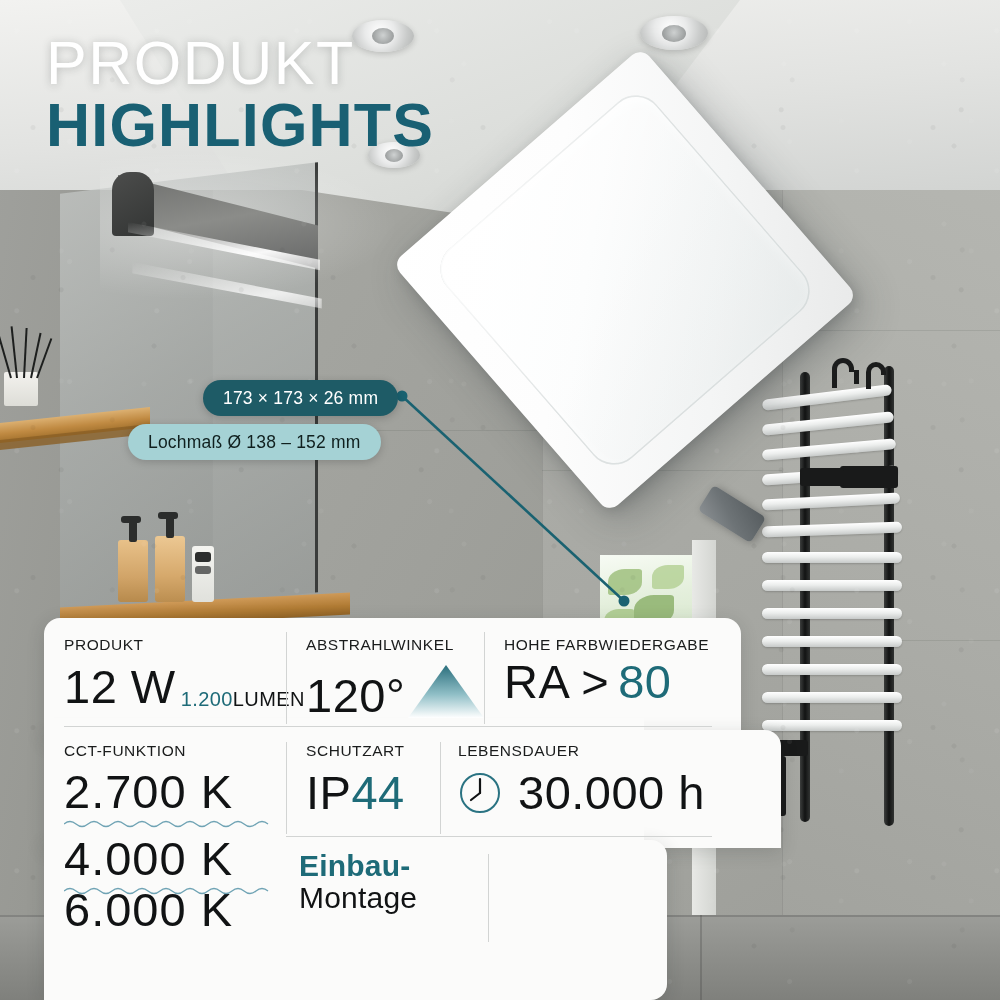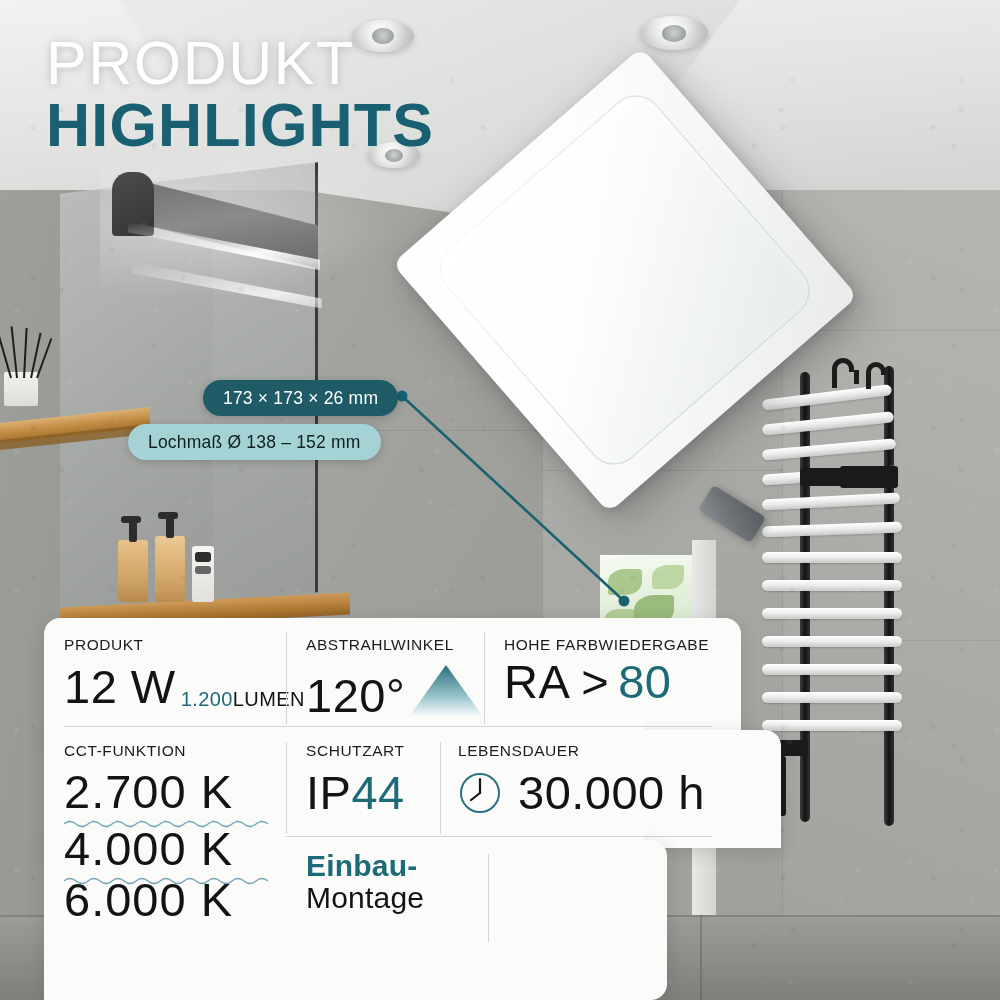--- a/index.html
+++ b/index.html
@@ -447,21 +447,21 @@
     </div>
 
     <div class="hr" style="left:20px;top:108px;width:648px;"></div>
 
     <div class="cell" style="left:20px;top:124px;">
       <div class="cap">CCT-FUNKTION</div>
       <div class="val" style="margin-top:8px;letter-spacing:1px;">2.700 K</div>
       <svg class="wave" style="margin-top:4px;" width="208" height="9" viewBox="0 0 208 9" preserveAspectRatio="none">
         <path d="M0,5 Q6,0 12,5 T24,5 T36,5 T48,5 T60,5 T72,5 T84,5 T96,5 T108,5 T120,5 T132,5 T144,5 T156,5 T168,5 T180,5 T192,5 T204,5" fill="none" stroke="#6fa3b4" stroke-width="1.3"></path>
       </svg>
-      <div class="val" style="margin-top:10px;letter-spacing:1px;">4.000 K</div>
+      <div class="val" style="margin-top:20px;letter-spacing:1px;">4.000 K</div>
       <svg class="wave" style="margin-top:4px;" width="208" height="9" viewBox="0 0 208 9" preserveAspectRatio="none">
         <path d="M0,5 Q6,0 12,5 T24,5 T36,5 T48,5 T60,5 T72,5 T84,5 T96,5 T108,5 T120,5 T132,5 T144,5 T156,5 T168,5 T180,5 T192,5 T204,5" fill="none" stroke="#6fa3b4" stroke-width="1.3"></path>
       </svg>
       <div class="val" style="margin-top:4px;letter-spacing:1px;">6.000 K</div>
     </div>
 
     <div class="vr" style="left:242px;top:124px;height:92px;"></div>
 
     <div class="cell" style="left:262px;top:124px;">
       <div class="cap">SCHUTZART</div>
@@ -479,21 +479,21 @@
           <circle cx="22" cy="22" r="19" fill="none" stroke="#2a7382" stroke-width="2"></circle>
           <line x1="22" y1="22" x2="22" y2="8" stroke="#111314" stroke-width="2.2" stroke-linecap="round"></line>
           <line x1="22" y1="22" x2="13" y2="29" stroke="#111314" stroke-width="2.2" stroke-linecap="round"></line>
         </svg>
         <div class="val">30.000 h</div>
       </div>
     </div>
 
     <div class="hr" style="left:242px;top:218px;width:426px;"></div>
 
-    <div class="cell" style="left:262px;top:232px;">
+    <div class="cell" style="left:255px;top:232px;">
       <div class="einbau-1">Einbau-</div>
       <div class="einbau-2">Montage</div>
     </div>
 
     <div class="vr" style="left:444px;top:236px;height:88px;"></div>
 
   </div>
 
 </div>
 

